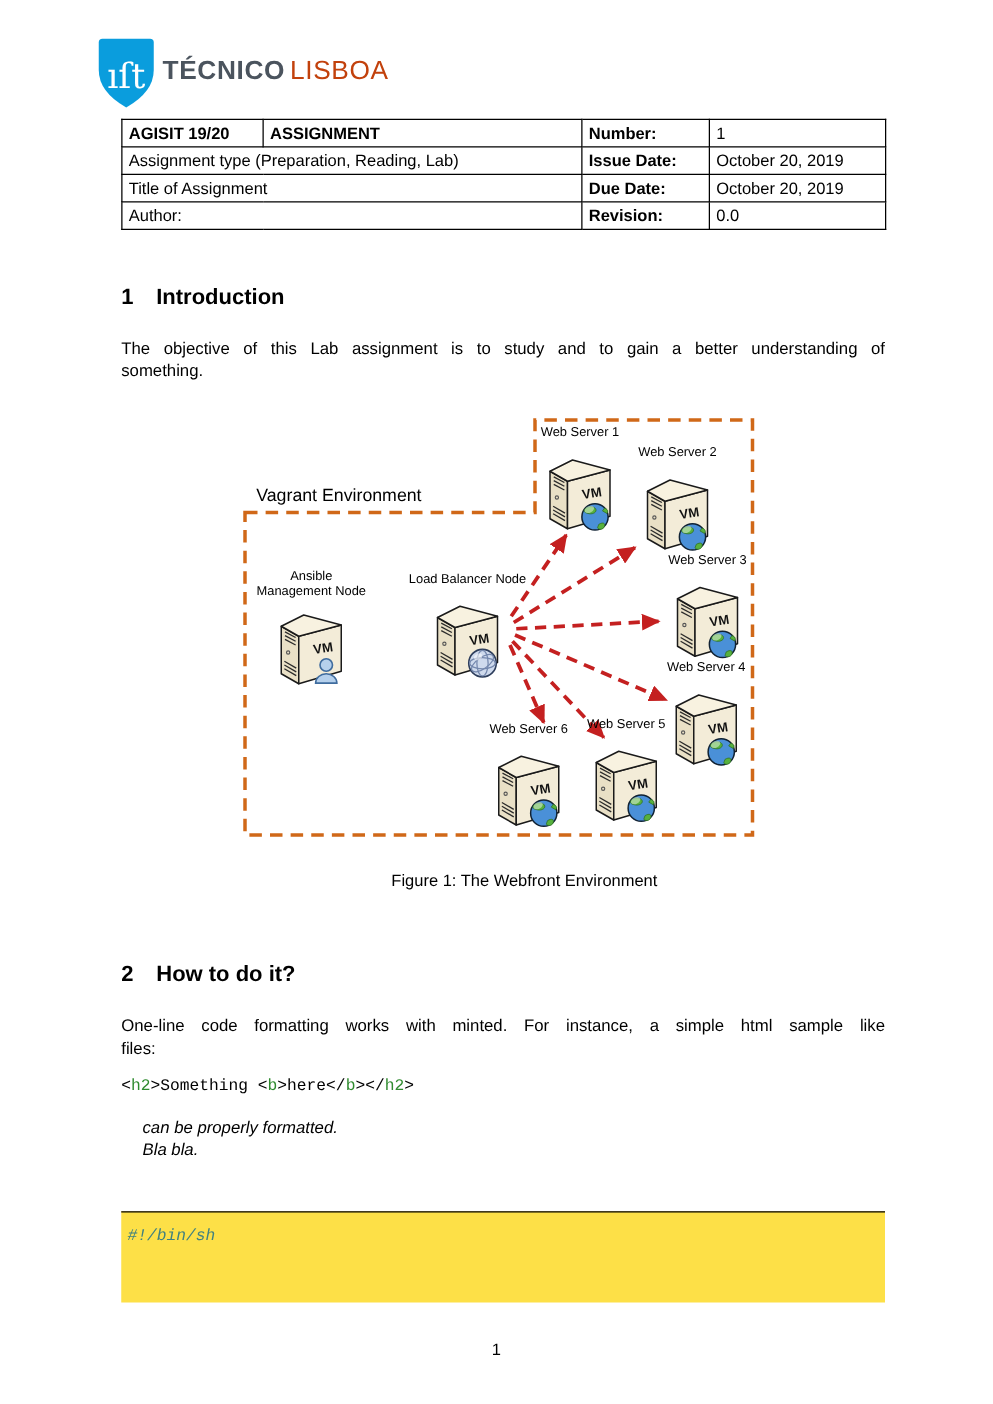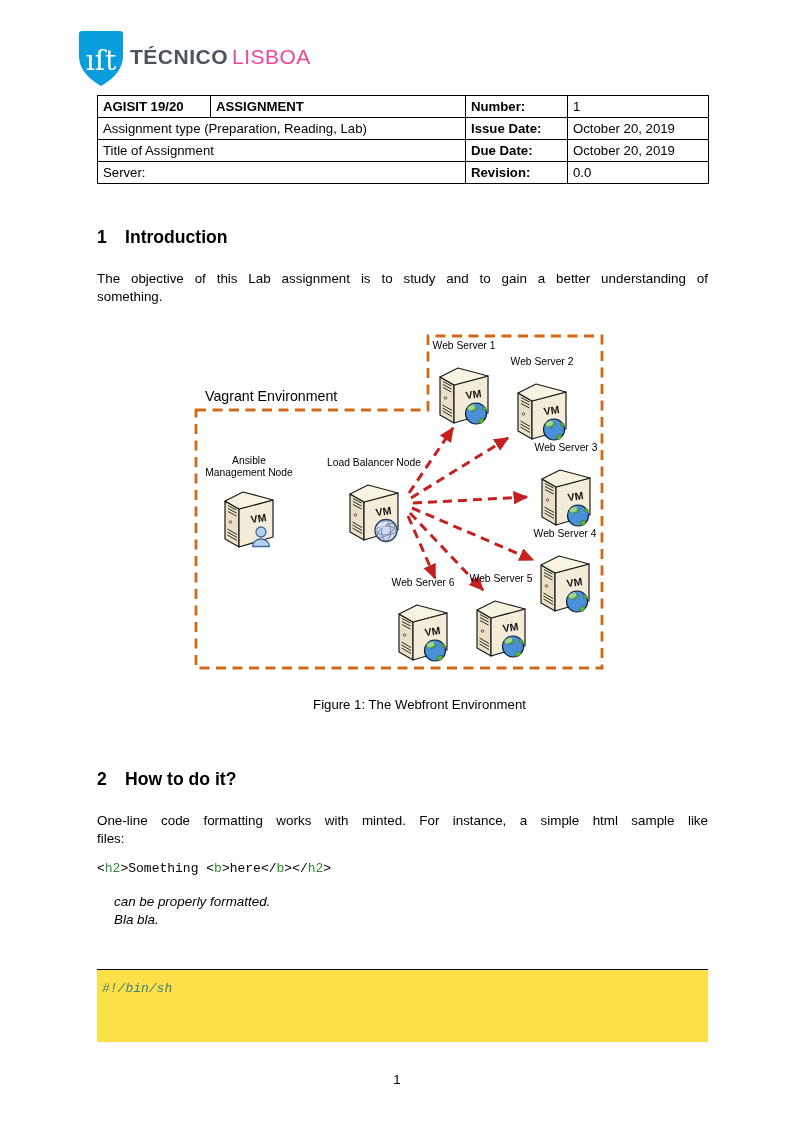--- a/index.html
+++ b/index.html
@@ -8,21 +8,21 @@
     width:794px; height:1123px; position:relative;
     font-family:"Liberation Sans", sans-serif; color:#000;
     overflow:hidden;
   }
   .abs { position:absolute; }
 
   
   .logo-shield { left:78px; top:30px; }
   .logo-text { left:130px; top:46px; font-size:21px; line-height:22px; color:#4b545e; letter-spacing:.5px; }
   .logo-text .primary { font-weight:bold; }
-  .logo-text .secondary { font-weight:300; color:#ec4899; margin-left:4px; }
+  .logo-text .secondary { font-weight:300; color:#c2410c; margin-left:4px; }
 
   
   .info-table { left:97px; top:95px; border-collapse:collapse; table-layout:fixed;border-radius:15px; }
   .info-table td {
     border:1.5px solid #000; font-size:13.2px; height:22px;
     padding:0 4px 0 5px; vertical-align:middle; white-space:nowrap; overflow:hidden;
   }
   .b { font-weight:bold; }
 
   
@@ -76,21 +76,21 @@
     <td colspan="2">Assignment type (Preparation, Reading, Lab)</td>
     <td class="b">Issue Date:</td>
     <td>October 20, 2019</td>
   </tr>
   <tr>
     <td colspan="2">Title of Assignment</td>
     <td class="b">Due Date:</td>
     <td>October 20, 2019</td>
   </tr>
   <tr>
-    <td colspan="2">Server:</td>
+    <td colspan="2">Author:</td>
     <td class="b">Revision:</td>
     <td>0.0</td>
   </tr>
 </tbody>
   </table>
 
 <div class="abs section-heading" style="top:227px">
   <span class="sec-num">1</span><span>Introduction</span>
 </div>
 <div class="abs bodytext" style="top:270px">

